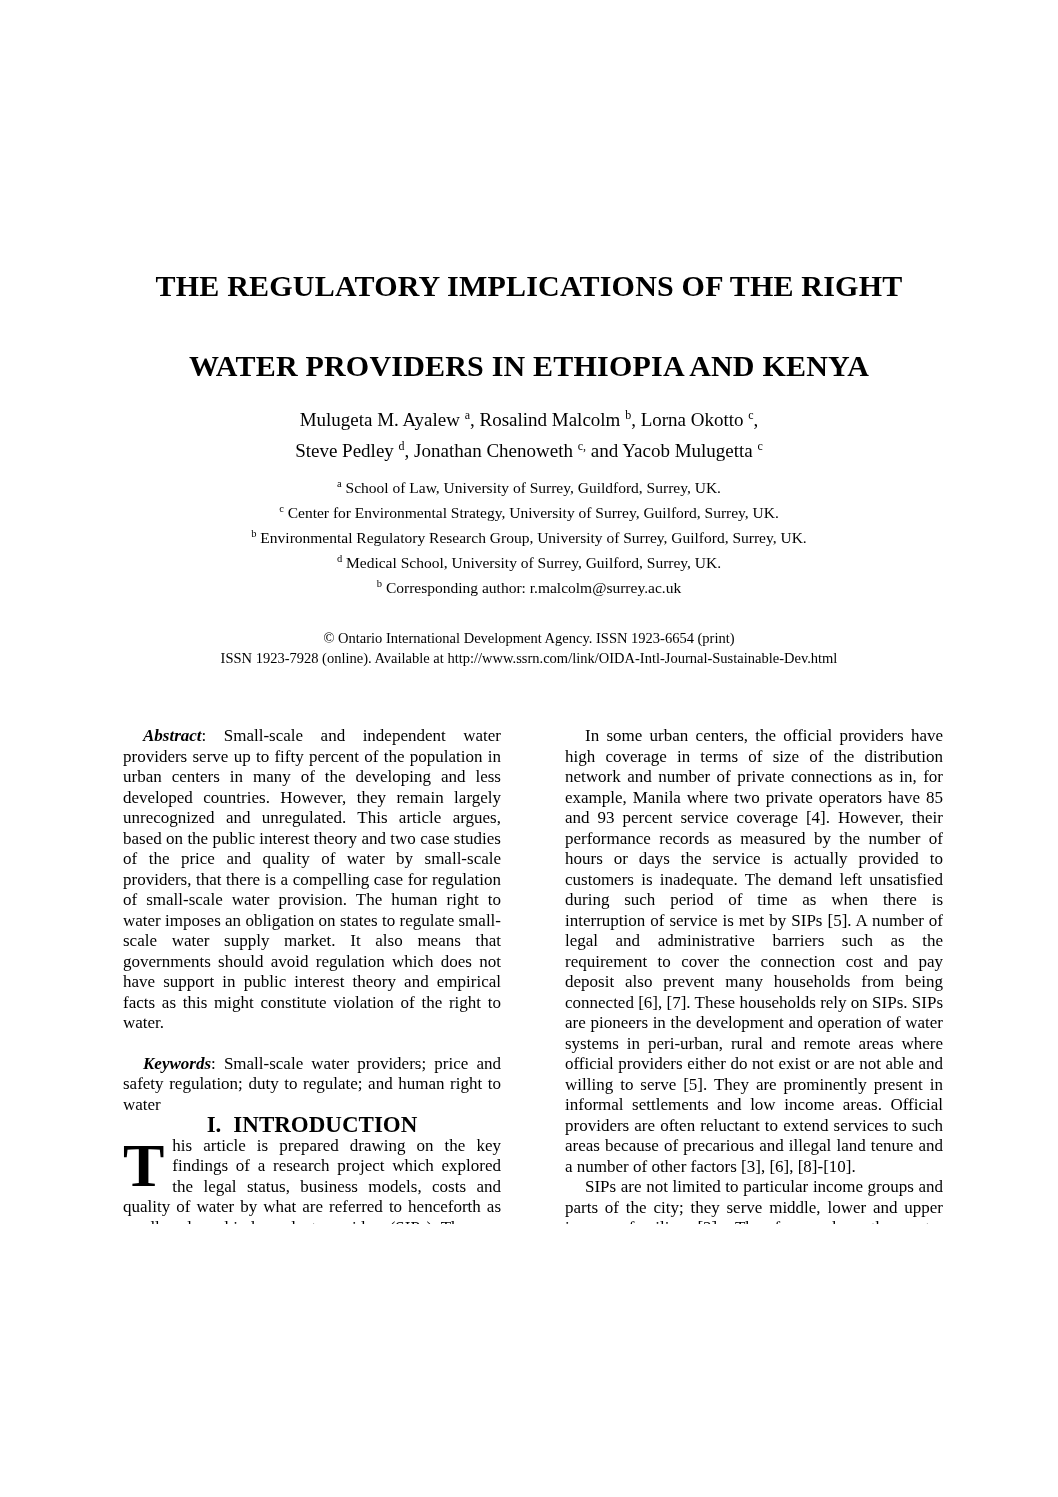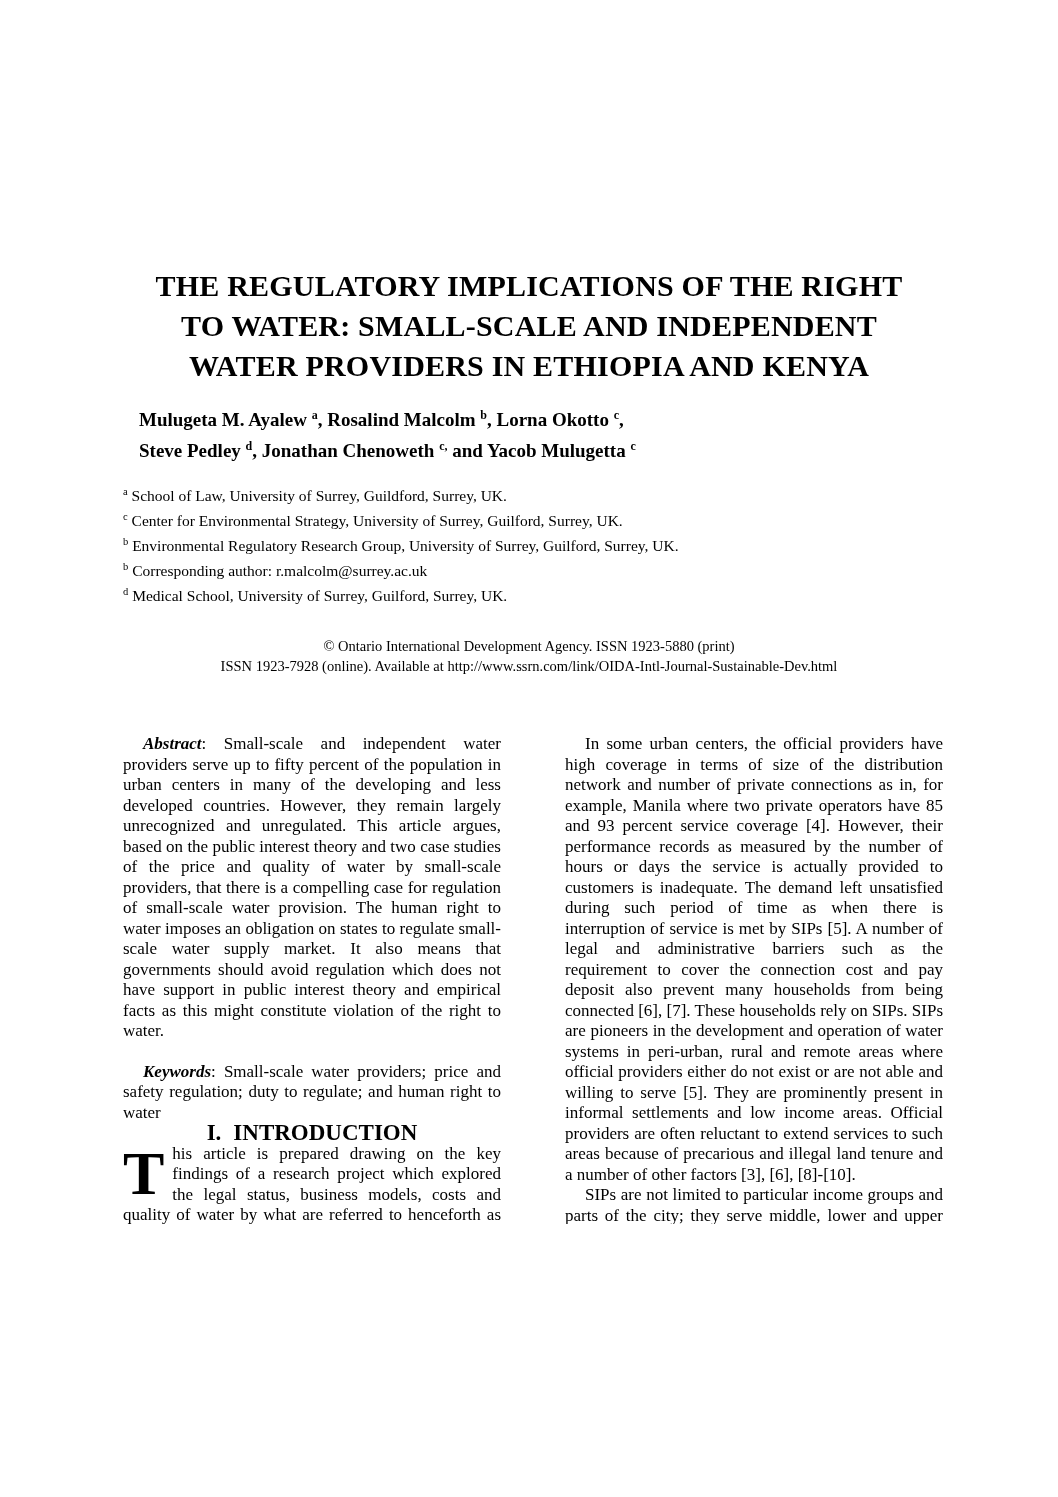--- a/index.html
+++ b/index.html
@@ -16,32 +16,32 @@
   }
   .title {
     text-align: center;
     font-size: 30px;
     font-weight: bold;
     line-height: 40px;
     margin: 0 0 16px 0;
     letter-spacing: 0.2px;
   }
   .authors {
-    text-align: left;
+    text-align: center;
     font-size: 19px;
-    font-weight: bold;
+    font-weight: normal;
     line-height: 27px;
-    margin: 16px;
+    margin: 0;
   }
   .authors sup { font-size: 12px; }
   .affiliations {
-    text-align: left;
+    text-align: center;
     font-size: 15.5px;
     line-height: 21px;
-    margin: 14px 0 0 0;
+    margin: 8px 0 0 0;
   }
   .affiliations .affil-line { display: block; }
   .affiliations sup { font-size: 10.5px; }
   .imprint {
     text-align: center;
     font-size: 14.5px;
     line-height: 20px;
     margin: 30px 0 0 0;
   }
   .imprint .imprint-line { display: block; }
@@ -77,39 +77,39 @@
     padding: 4px 8px 0 0;
   }
 </style>
 </head>
 <body>
 
 <div class="page">
 
   <h1 class="title">
     <span>THE REGULATORY IMPLICATIONS OF THE RIGHT</span><br>
-    <span>TO WATER: SMALL-SCALE AND INDEPENDENT</span><br>
+    <br>
     <span>WATER PROVIDERS IN ETHIOPIA AND KENYA</span>
   </h1>
 
   <div class="authors">
     <div>Mulugeta M. Ayalew <sup>a</sup>, Rosalind Malcolm <sup>b</sup>, Lorna Okotto <sup>c</sup>,</div>
     <div>Steve Pedley <sup>d</sup>, Jonathan Chenoweth <sup>c,</sup> and Yacob Mulugetta <sup>c</sup></div>
   </div>
 
   <div class="affiliations">
     <span class="affil-line"><sup>a</sup> School of Law, University of Surrey, Guildford, Surrey, UK.</span>
     <span class="affil-line"><sup>c</sup> Center for Environmental Strategy, University of Surrey, Guilford, Surrey, UK.</span>
     <span class="affil-line"><sup>b</sup> Environmental Regulatory Research Group, University of Surrey, Guilford, Surrey, UK.</span>
+    <span class="affil-line"><sup>d</sup> Medical School, University of Surrey, Guilford, Surrey, UK.</span>
     <span class="affil-line"><sup>b</sup> Corresponding author: r.malcolm@surrey.ac.uk</span>
-    <span class="affil-line"><sup>d</sup> Medical School, University of Surrey, Guilford, Surrey, UK.</span>
   </div>
 
   <div class="imprint">
-    <span class="imprint-line">© Ontario International Development Agency. ISSN 1923-5880 (print)</span>
+    <span class="imprint-line">© Ontario International Development Agency. ISSN 1923-6654 (print)</span>
     <span class="imprint-line">ISSN 1923-7928 (online). Available at http://www.ssrn.com/link/OIDA-Intl-Journal-Sustainable-Dev.html</span>
   </div>
 
   <div class="columns">
 
     <div class="col">
       <p class="indent"><span class="lead">Abstract</span><span>: Small-scale and independent water providers serve up to fifty percent of the population in urban centers in many of the developing and less developed countries. However, they remain largely unrecognized and unregulated. This article argues, based on the public interest theory and two case studies of the price and quality of water by small-scale providers, that there is a compelling case for regulation of small-scale water provision. The human right to water imposes an obligation on states to regulate small-scale water supply market. It also means that governments should avoid regulation which does not have support in public interest theory and empirical facts as this might constitute violation of the right to water.</span></p>
 
       <p class="indent keywords-para"><span class="lead">Keywords</span><span>: Small-scale water providers; price and safety regulation; duty to regulate; and human right to water</span></p>
 

